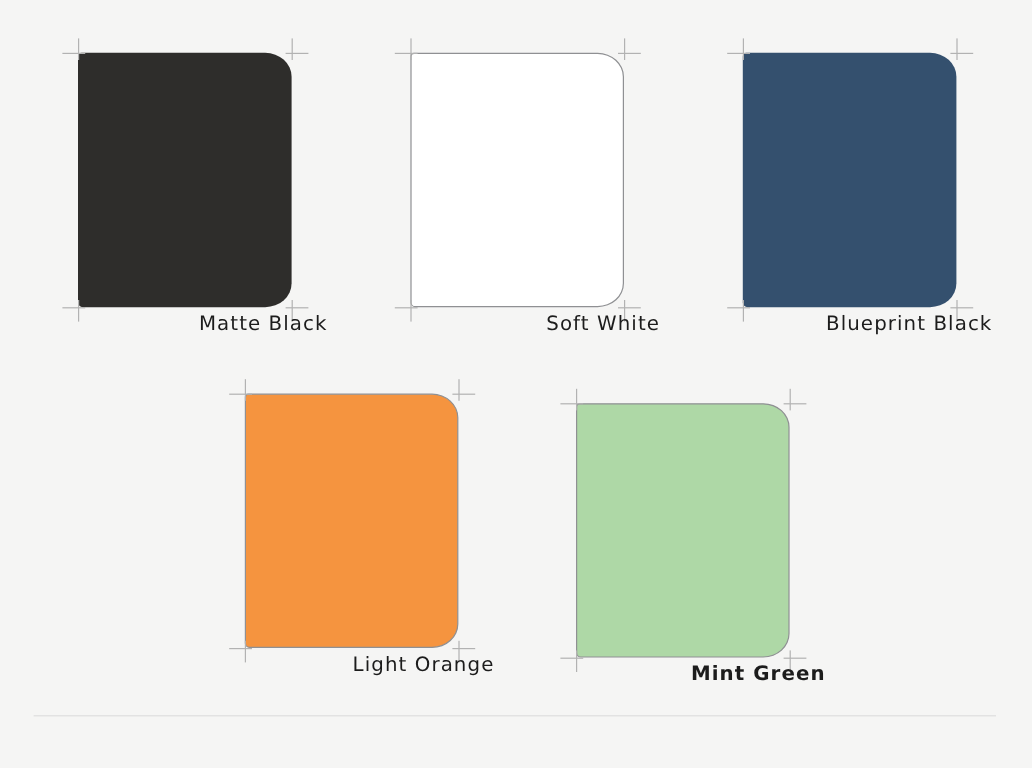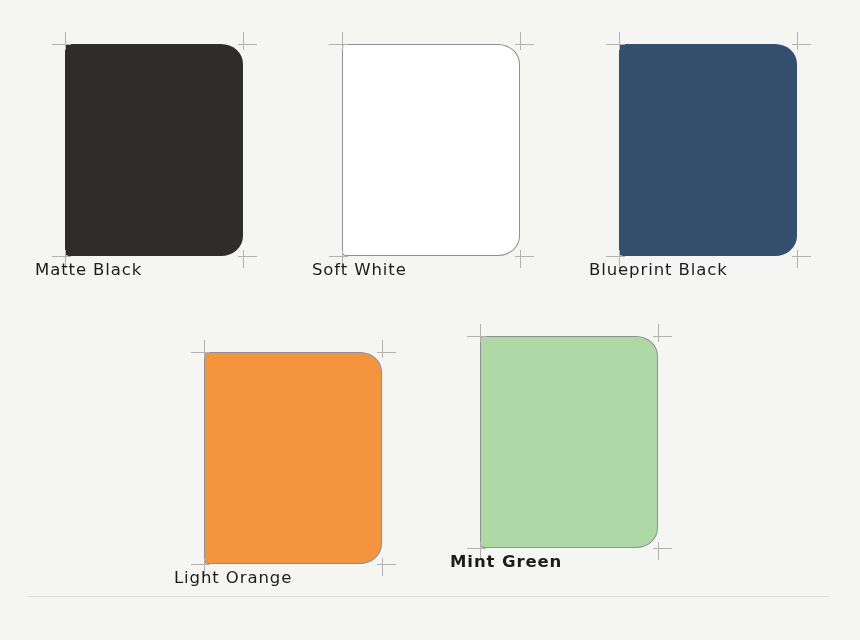--- a/index.html
+++ b/index.html
@@ -88,21 +88,21 @@
   .ch-br { left: 178px; top: 212px; }
   .ch-br .vbar { left: 0;  top: -6px;  height: 18px; }
   .ch-br .hbar { left: -5px; top: 0;  width: 19px; }
 
   
   .swatch-label {
     position: absolute;
     left: -30px;
     top: 216px;
     width: 238px;
-    text-align: left;
+    text-align: right;
     font-family: "DejaVu Sans", sans-serif;
     font-size: 16.5px;
     letter-spacing: 0.9px;
     color: #1c1c1c;
     white-space: nowrap;
   }
 
   
   #footer-divider {
     position: absolute;
@@ -180,21 +180,21 @@
         <span class="hbar"></span>
       </div>
       <div class="crosshair ch-br">
         <span class="vbar"></span>
         <span class="hbar"></span>
       </div>
       <div class="swatch-label">Blueprint Black</div>
     </div>
   </div>
 
-  <div class="swatch-cell" style="left: 204px; top: 352px; border-radius: 11px;">
+  <div class="swatch-cell" style="left: 204px; top: 328px; border-radius: 11px;">
     <div class="swatch-frame">
       <div class="chip outlined" style="background: rgb(245, 148, 63);"></div>
       <div class="crosshair ch-tl">
         <span class="vbar"></span>
         <span class="hbar"></span>
       </div>
       <div class="crosshair ch-tr">
         <span class="vbar"></span>
         <span class="hbar"></span>
       </div>

